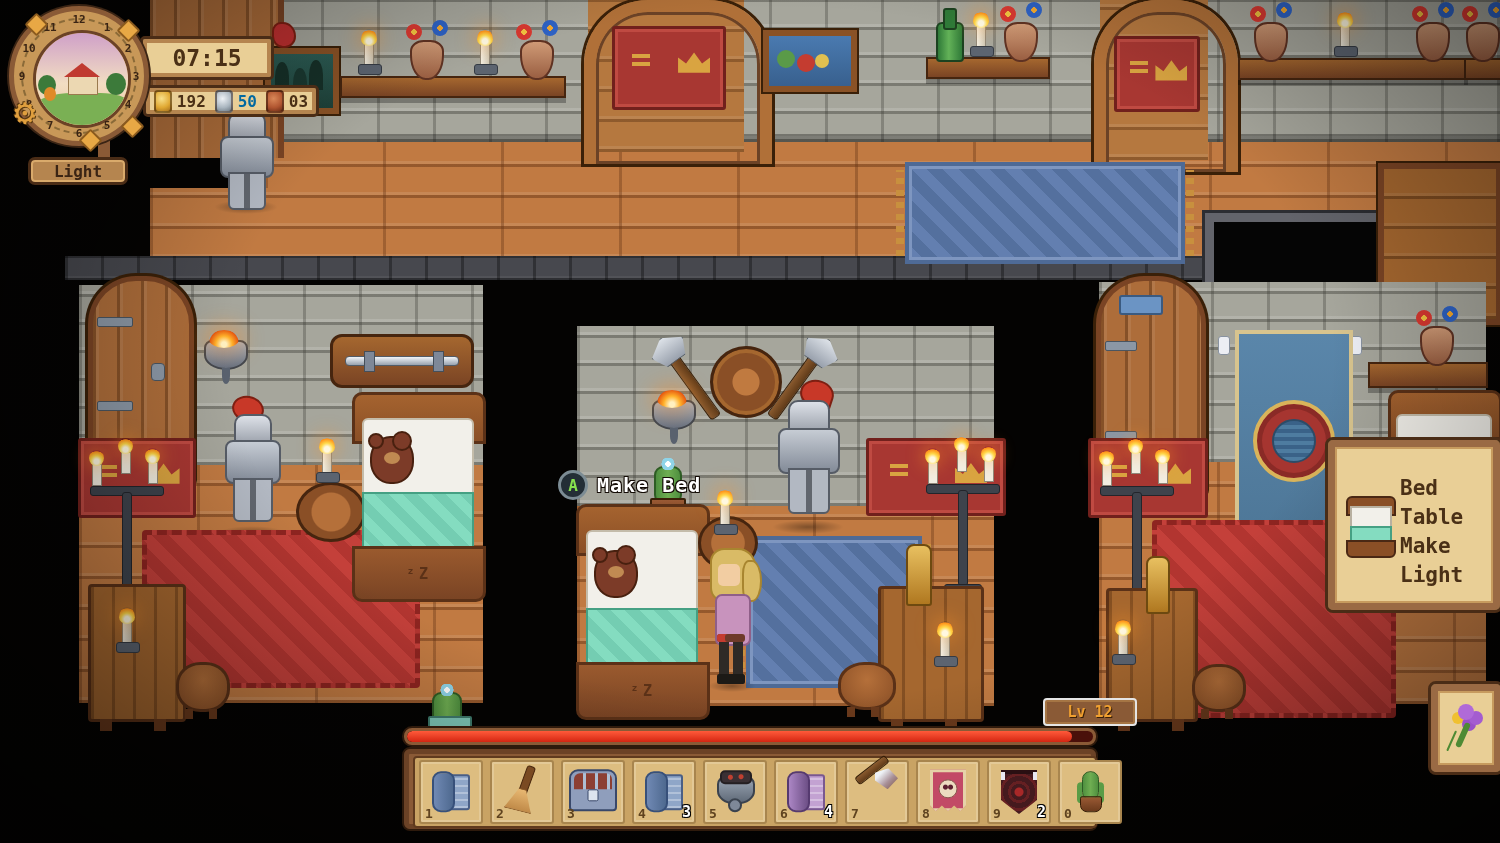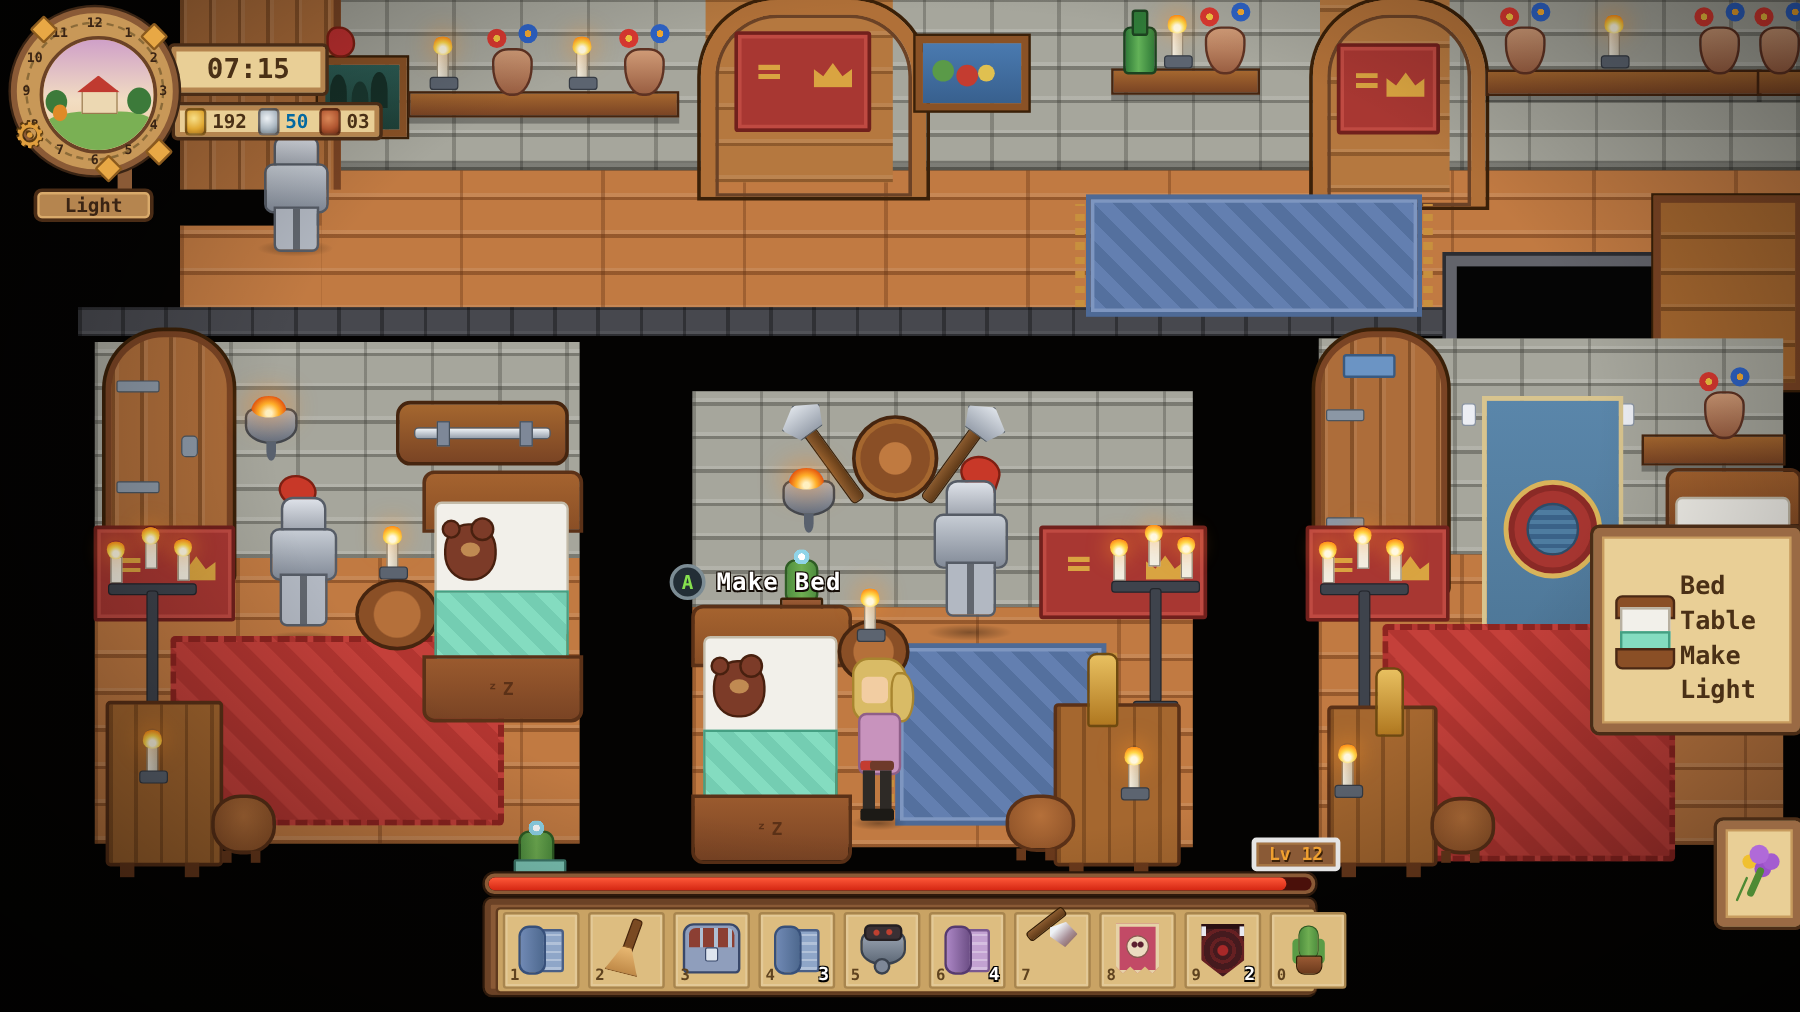--- a/index.html
+++ b/index.html
@@ -462,21 +462,21 @@
       <div>Make</div>
       <div>Light</div>
     </div>
   </div>
 
 
   <div class="abs panel" style="left:1428px;top:681px;width:70px;height:88px;z-index:50">
     <span class="ic-flw"></span>
   </div>
 
-  <div class="abs" style="left:1043px;top:698px;width:74px;height:28px;background:#8a5a36;border:4px solid #e5e5e5;box-shadow:inset 0 0 0 2px #a57544;border-radius:4px;display:flex;align-items:center;justify-content:center;box-sizing:border-box;z-index:50">
+  <div class="abs" style="left:1043px;top:698px;width:94px;height:28px;background:#8a5a36;border:2px solid #e5e5e5;box-shadow:inset 0 0 0 2px #a57544;border-radius:4px;display:flex;align-items:center;justify-content:center;box-sizing:border-box;z-index:50">
     <span style="font:bold 15px 'DejaVu Sans Mono',monospace;color:#f0a030;text-shadow:1px 1px 0 #3a2008">Lv 12</span>
   </div>
 
   <div class="abs" style="left:402px;top:726px;width:696px;height:21px;background:#8a5a36;border:2px solid #2e1a0c;border-radius:10px;padding:3px;box-sizing:border-box;z-index:49">
     <div style="position:relative;width:100%;height:100%;background:#4a100a;border-radius:6px;overflow:hidden">
       <div style="position: absolute; left: 0px; top: 0px; height: 100%; background: linear-gradient(rgb(255, 90, 58), rgb(212, 38, 18)); border-radius: 6px; width: 97%;"></div>
     </div>
   </div>
 
   <div class="abs hbar" style="left:402px;top:747px;width:696px;height:84px;box-sizing:border-box;z-index:50">

